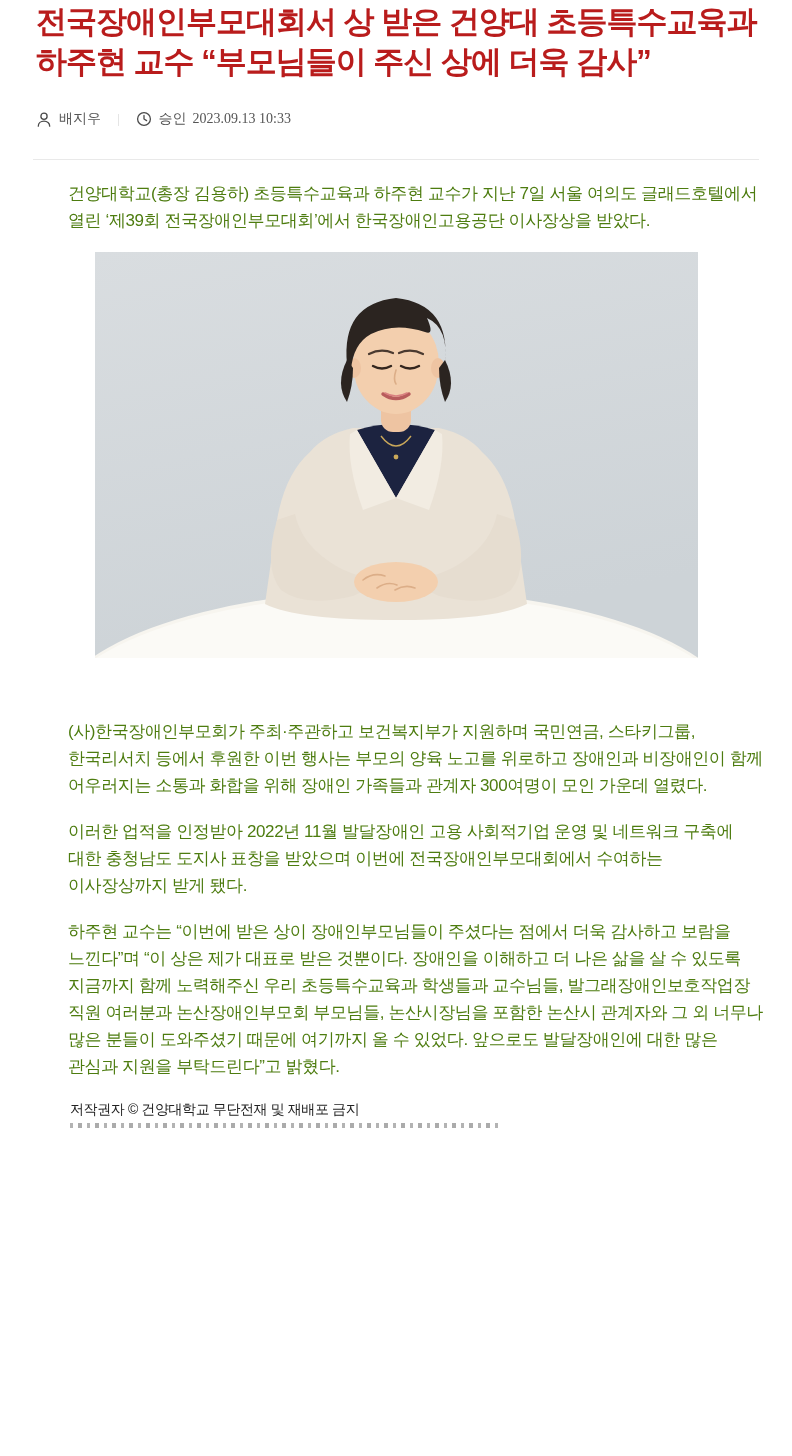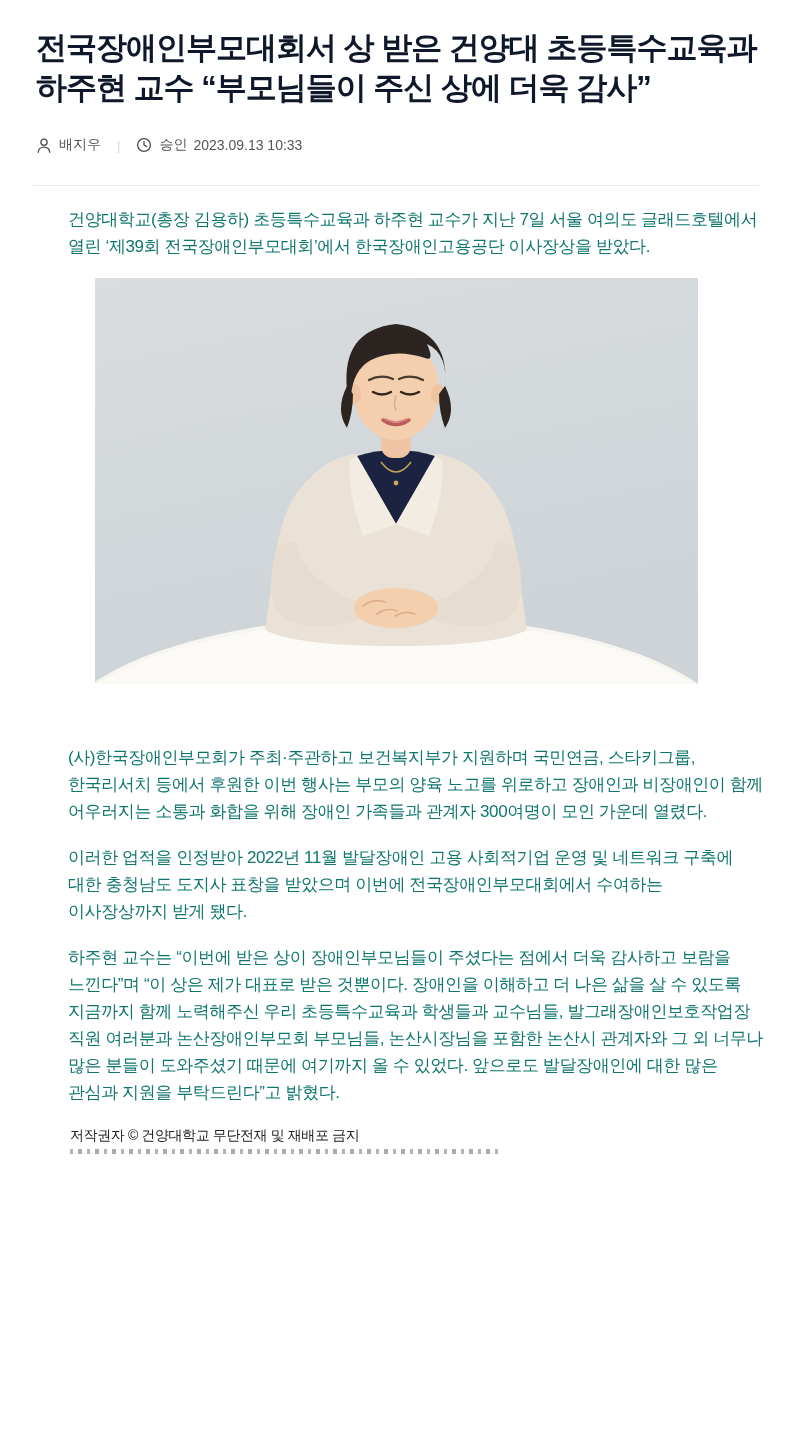--- a/index.html
+++ b/index.html
@@ -7,50 +7,51 @@
     width:792px; height:1456px;
     background:#ffffff;
     overflow:hidden;
     font-family:"Liberation Sans","DejaVu Sans",sans-serif;
     -webkit-font-smoothing:antialiased;
   }
   .page { position:relative; width:792px; height:1456px; background:#fff; }
 
   
   .headline {
-    margin:28px 34px 0 36px;
+    margin:2px 34px 0 36px;
     font-size:31px; font-weight:700;
-    line-height:40px; color:#0f172a;
+    line-height:40px; color:#b91c1c;
     letter-spacing:-1px;
     word-break:keep-all;
   }
 
   
   .byline {
     margin:26px 36px 0 36px;
     display:flex; align-items:center;
     font-size:14px; color:#555;
     height:22px;
+    font-family:Liberation Serif, serif;
   }
   .byline .icon { display:inline-flex; align-items:center; margin-right:7px; }
   .byline .sep { color:#d8d8d8; margin:0 16px; font-size:13px; }
   .byline .approved { margin-right:6px; }
 
   
   .divider {
     margin:29px 33px 0 33px;
     border:0; border-top:1px solid #e9e9e9; height:0;
   }
 
   
   .article { margin:0 28px 0 68px; }
   .article p {
     margin:19px 0 0 0;
     font-size:17px; line-height:27px;
-    color:#0f766e; letter-spacing:-0.4px;
+    color:#4d7c0f; letter-spacing:-0.4px;
     word-break:keep-all;
   }
   .article p.first { margin-top:20px; }
 
   
   .photo-figure {
     margin:18px 0 60px 27px;
     width:603px; height:406px;
     overflow:hidden;
     background:#d3d8db;

